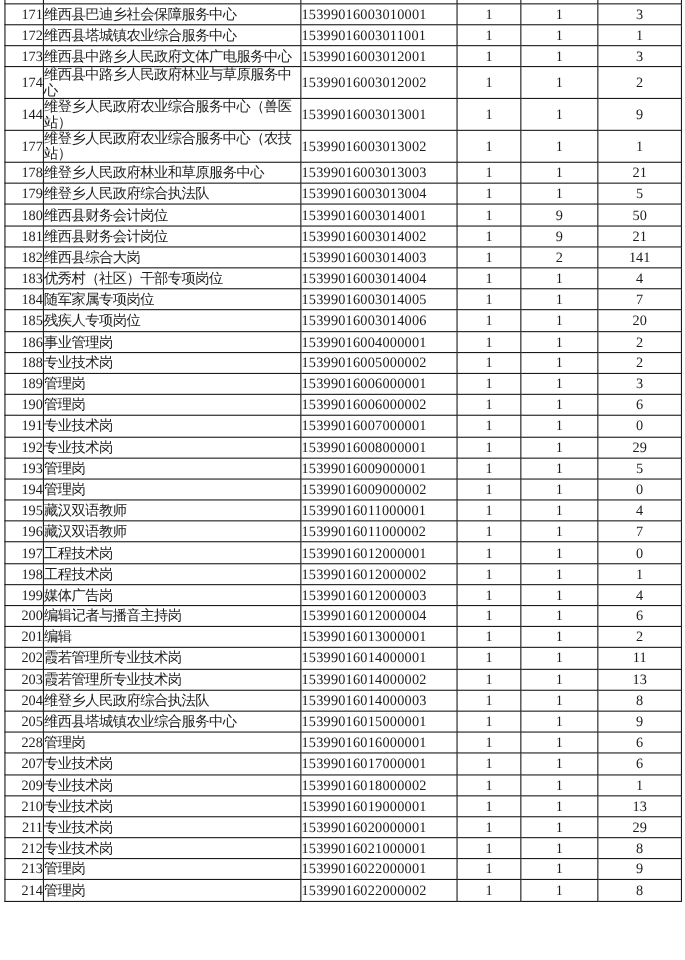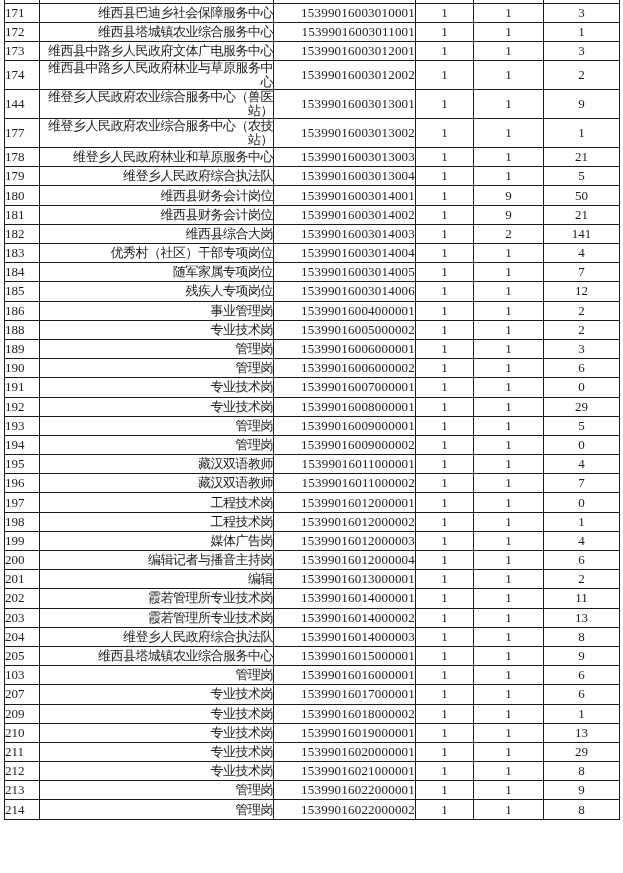--- a/index.html
+++ b/index.html
@@ -32,34 +32,34 @@
     font-size: 13px;
     line-height: 14px;
     padding: 0;
     vertical-align: middle;
     overflow: hidden;
   }
   tr.data-row { height: 19.2px; }
   tr.sliver-row { height: 3px; }
   tr.sliver-row td { border-top: none; }
   td.num {
+    text-align: right;
+    padding-right: 4px;
+  }
+  td.name {
     text-align: left;
-    padding-right: 4px;
-  }
-  td.name {
-    text-align: right;
     padding-left: 3px;
     padding-right: 2px;
     font-size: 12px;
     letter-spacing: -0.5px;
     line-height: 13.5px;
     word-break: break-all;
   }
   td.code {
-    text-align: right;
+    text-align: left;
     padding-left: 9px;
     letter-spacing: 0.2px;
   }
   td.val {
     text-align: center;
   }
 </style>
 </head>
 <body>
 
@@ -185,21 +185,21 @@
     <td class="val">1</td>
     <td class="val">1</td>
     <td class="val">7</td>
   </tr>
         <tr class="data-row">
     <td class="num">185</td>
     <td class="name">残疾人专项岗位</td>
     <td class="code">15399016003014006</td>
     <td class="val">1</td>
     <td class="val">1</td>
-    <td class="val">12</td>
+    <td class="val">20</td>
   </tr>
         <tr class="data-row">
     <td class="num">186</td>
     <td class="name">事业管理岗</td>
     <td class="code">15399016004000001</td>
     <td class="val">1</td>
     <td class="val">1</td>
     <td class="val">2</td>
   </tr>
         <tr class="data-row">
@@ -340,21 +340,21 @@
   </tr>
         <tr class="data-row">
     <td class="num">205</td>
     <td class="name">维西县塔城镇农业综合服务中心</td>
     <td class="code">15399016015000001</td>
     <td class="val">1</td>
     <td class="val">1</td>
     <td class="val">9</td>
   </tr>
         <tr class="data-row">
-    <td class="num">103</td>
+    <td class="num">228</td>
     <td class="name">管理岗</td>
     <td class="code">15399016016000001</td>
     <td class="val">1</td>
     <td class="val">1</td>
     <td class="val">6</td>
   </tr>
         <tr class="data-row">
     <td class="num">207</td>
     <td class="name">专业技术岗</td>
     <td class="code">15399016017000001</td>

